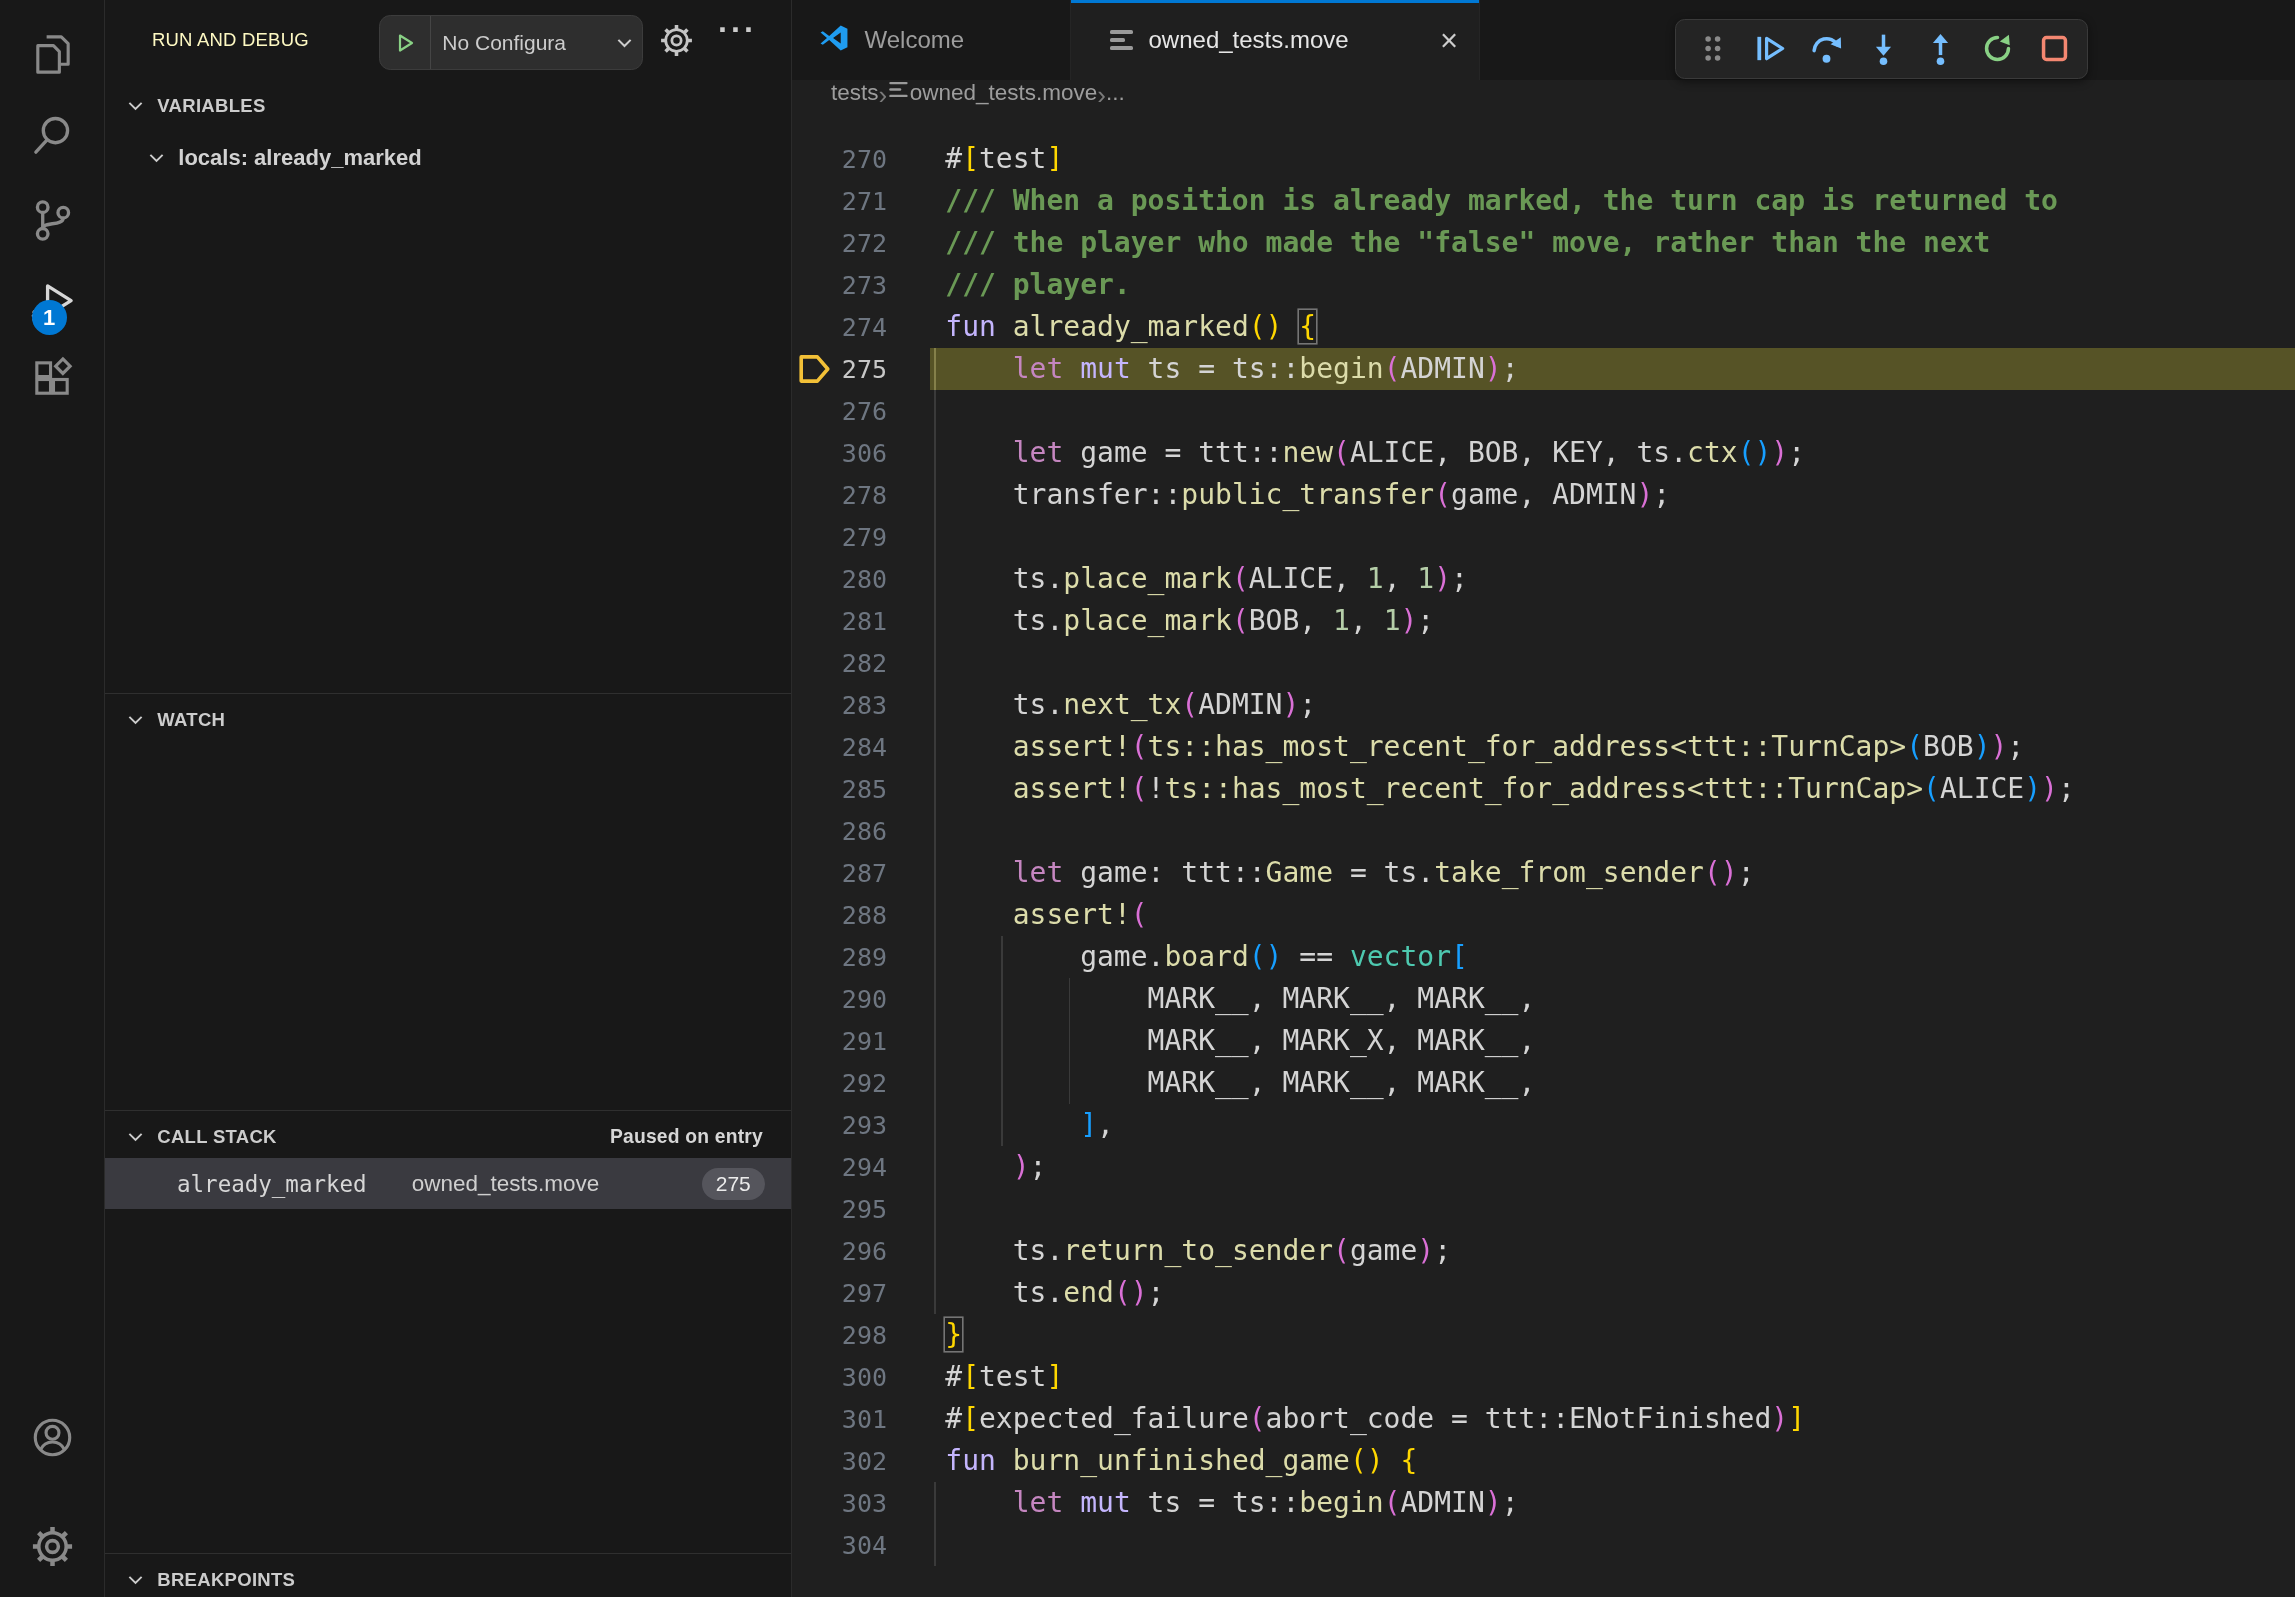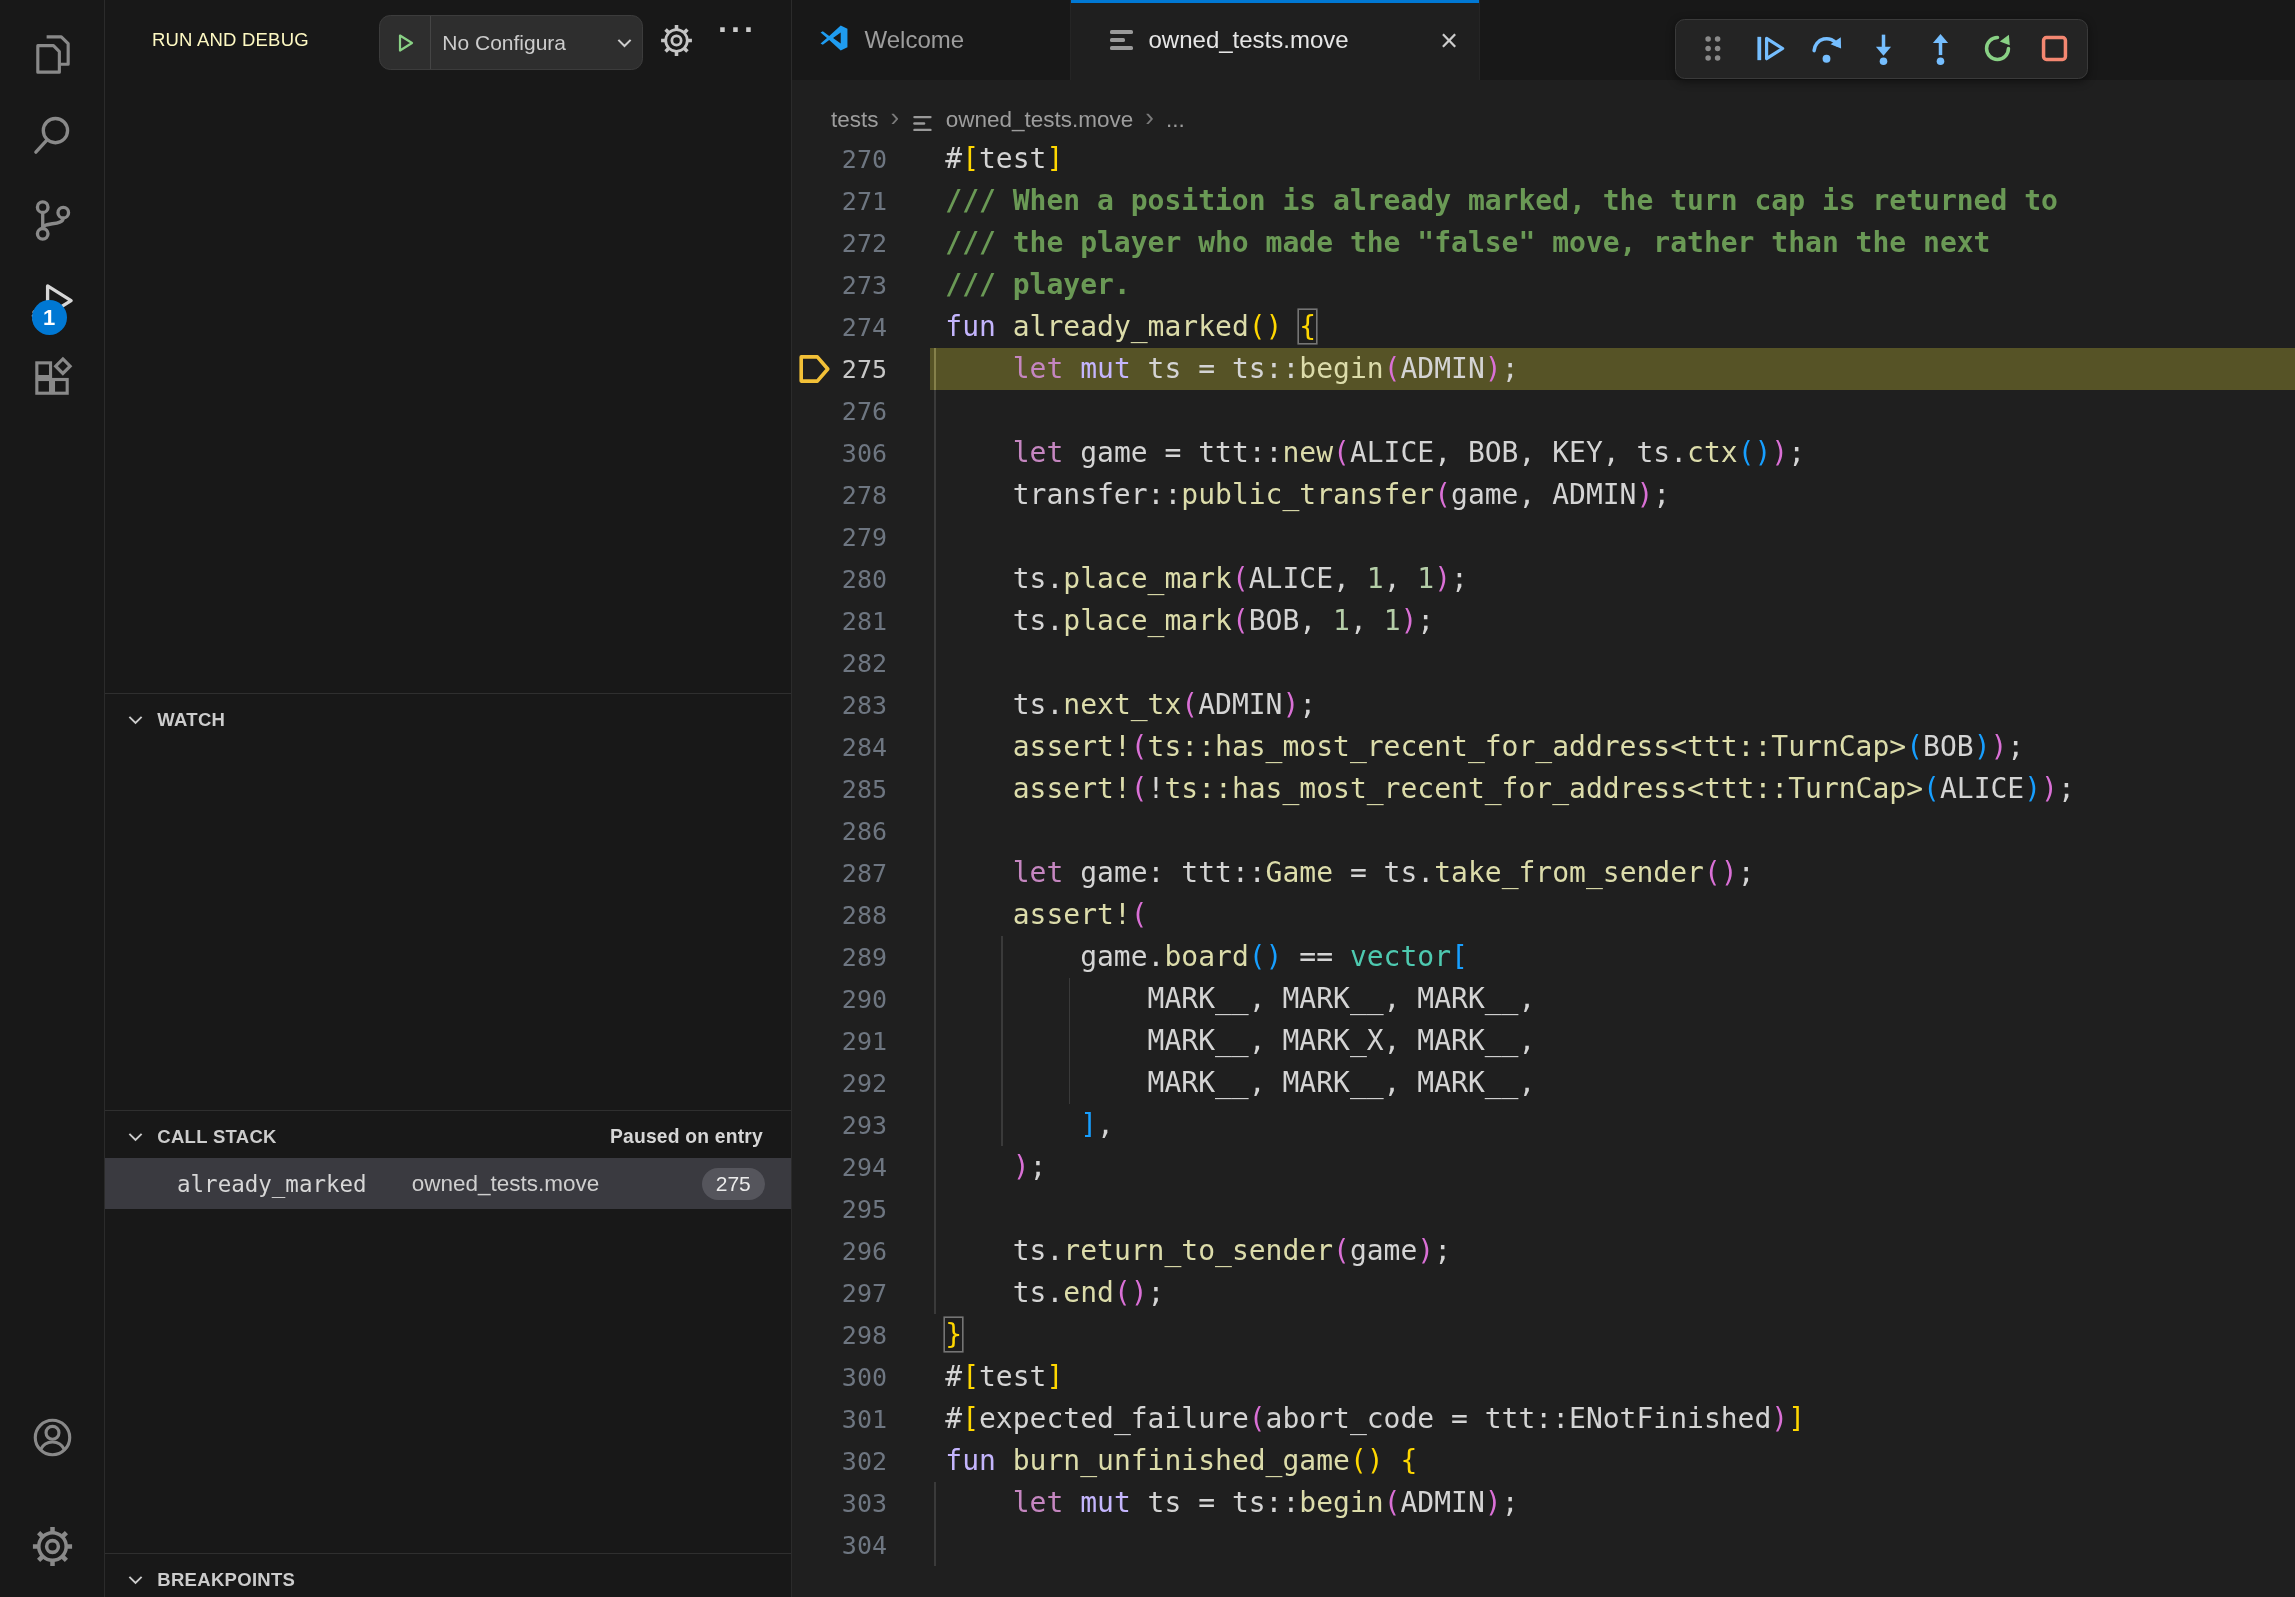--- a/index.html
+++ b/index.html
@@ -44,21 +44,21 @@
   .tab.welcome .tab-label{font-size:24px;margin-left:14.5px;}
   .tab.active{width:409px;background:#1f1f1f;position:relative;color:#e6e6e6;border-right:0.8px solid #252525;padding-left:39px;}
   .tab.active::before{content:"";position:absolute;left:0;top:0;right:0;height:3.2px;background:#0078d4;}
   .tab.active .tab-label{font-size:24px;margin-left:16px;}
   .tab-close{margin-left:auto;margin-right:21px;font-size:31px;color:#cccccc;line-height:1;}
   .move-icon{display:inline-flex;flex-direction:column;gap:4.8px;}
   .move-icon i{display:block;height:3.2px;border-radius:1.6px;background:#9a9a9a;}
   .move-icon i:nth-child(1){width:22.5px;}
   .move-icon i:nth-child(2){width:14.5px;}
   .move-icon i:nth-child(3){width:22.5px;}
-  .breadcrumbs{position:absolute;left:0;top:80px;right:8px;height:53px;background:#1f1f1f;display:flex;align-items:flex-end;padding-left:39px;gap:12px;font-size:22.5px;color:#9d9d9d;}
+  .breadcrumbs{position:absolute;left:0;top:80px;right:8px;height:53px;background:#1f1f1f;display:flex;align-items:flex-start;padding-left:39px;font-size:22.5px;color:#9d9d9d;}
   .bc-sep{font-size:26px;color:#7a7a7a;}
 
   
   .code{position:absolute;top:138px;left:0;right:0;font-family:"DejaVu Sans Mono",monospace;font-size:28px;}
   .code-line{display:flex;height:42px;}
   .gutter{width:138px;flex:none;display:flex;justify-content:flex-end;align-items:center;padding-right:43px;box-sizing:border-box;position:relative;}
   .lnum{font-size:25px;color:#6e7681;}
   .lnum.active{color:#c8c8c8;}
   .paused-icon{position:absolute;left:6.4px;top:50%;transform:translateY(-50%);width:33px;height:31px;}
   .code-text{flex:1;white-space:pre;position:relative;padding-left:15.3px;height:42px;line-height:42px;}
@@ -153,20 +153,38 @@
           </span>
       </div>
       <span class="sb-gear"><svg viewBox="0 0 24 24" fill="none" stroke="#c5c5c5" stroke-width="1.8">
             <circle cx="12" cy="12" r="3"></circle>
             <circle cx="12" cy="12" r="7"></circle>
             <path d="M12 2 V5 M12 19 V22 M22 12 H19 M5 12 H2 M19.1 4.9 L17 7 M7 17 L4.9 19.1 M19.1 19.1 L17 17 M7 7 L4.9 4.9" stroke-width="2.3"></path>
           </svg></span>
       <span class="sb-more">···</span>
     </div>
 
+    <div class="section" style="top:80px;height:612px;">
+      <div class="sec-header">
+        <span class="chev">
+            <svg width="21" height="21" viewBox="0 0 24 24" fill="none" stroke="#cccccc" stroke-width="2.2">
+              <path d="M5 9 L12 16 L19 9"></path>
+            </svg>
+          </span>
+        <span>VARIABLES</span>
+      </div>
+      <div class="locals-row">
+        <span class="chev">
+            <svg width="21" height="21" viewBox="0 0 24 24" fill="none" stroke="#cccccc" stroke-width="2.2">
+              <path d="M5 9 L12 16 L19 9"></path>
+            </svg>
+          </span>
+        <span>locals: already_marked</span>
+      </div>
+    </div>
 
     <div class="section bordered" style="top:693px;height:417px;">
       <div class="sec-header">
         <span class="chev">
             <svg width="21" height="21" viewBox="0 0 24 24" fill="none" stroke="#cccccc" stroke-width="2.2">
               <path d="M5 9 L12 16 L19 9"></path>
             </svg>
           </span>
         <span>WATCH</span>
       </div>

